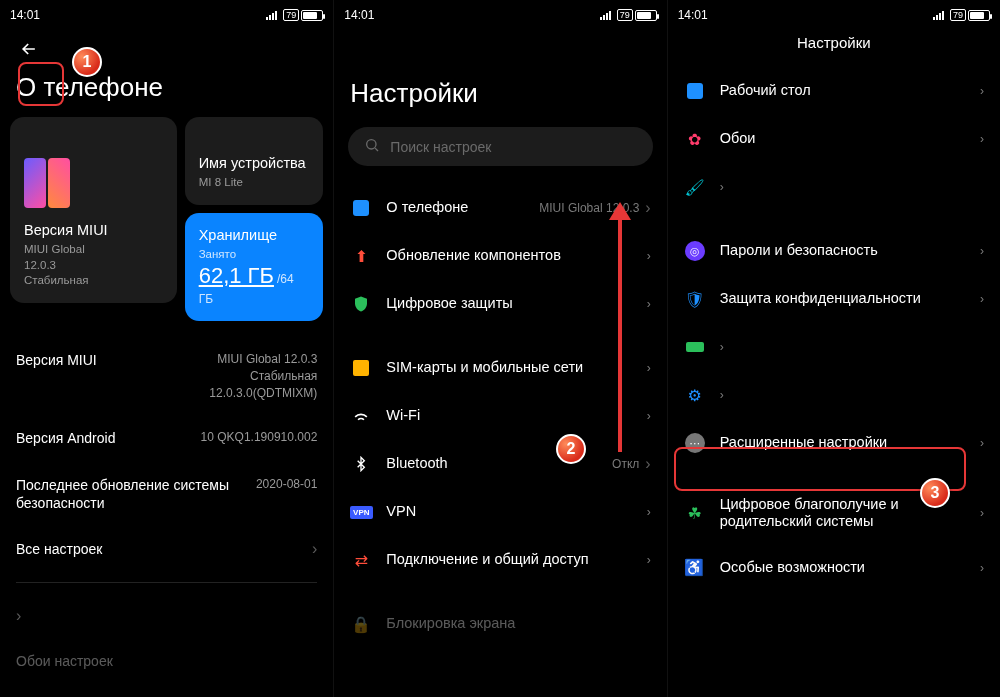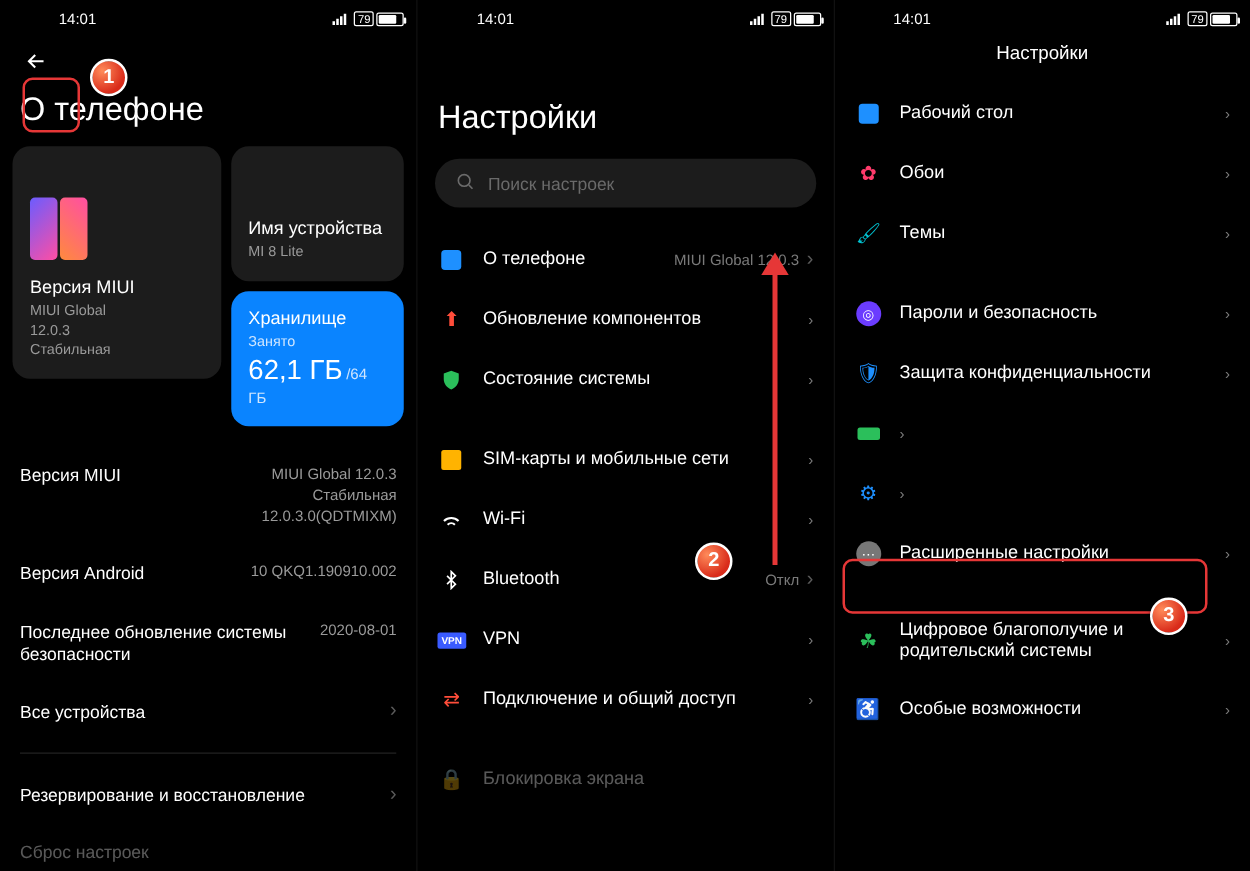--- a/index.html
+++ b/index.html
@@ -17,21 +17,20 @@
     background: #000;
     position: relative;
     overflow: hidden;
   }
   .panel + .panel { border-left: 1px solid #111; }
   .statusbar {
     display: flex; justify-content: space-between; align-items: center;
     padding: 8px 10px 4px;
     font-size: 12px; font-weight: 500;
     color: #fff;
-    margin-left: 37px;
   }
   .status-right { display:flex; align-items:center; gap:6px; }
   .signal-bars { display:inline-flex; align-items:flex-end; gap:1px; height:10px; }
   .signal-bars span { width:2px; background:#fff; display:inline-block; }
   .signal-bars span:nth-child(1){height:3px;} .signal-bars span:nth-child(2){height:5px;}
   .signal-bars span:nth-child(3){height:7px;} .signal-bars span:nth-child(4){height:9px;}
   .batt { display:inline-flex; align-items:center; gap:2px; font-size:10px; }
   .batt-pill { width:22px; height:11px; border:1px solid #fff; border-radius:2px; position:relative; }
   .batt-pill::after { content:""; position:absolute; right:-3px; top:3px; width:2px; height:5px; background:#fff; border-radius:1px;}
   .batt-fill { position:absolute; left:1px; top:1px; bottom:1px; width:70%; background:#fff; border-radius:1px;}
@@ -52,27 +51,27 @@
   }
   .card.miui-logo { height:186px; align-items:flex-start; justify-content:flex-end; }
   .logo-box { display:flex; gap:2px; margin-bottom:14px; }
   .logo-shape {
     width:22px; height:50px; border-radius:4px;
     background: linear-gradient(135deg,#6b5cff,#ff4ea3);
   }
   .logo-shape.s2 { background: linear-gradient(135deg,#ff4ea3,#ff8a3d); transform:scaleX(-1); }
   .card-title { font-size:14.5px; color:#fff; margin-bottom:4px; }
   .card-sub { font-size:11.5px; color:#9a9a9a; line-height:1.35; }
-  .card.device { height:108px; }
+  .card.device { height:88px; }
   .card.storage {
     height:108px; background:#0a84ff; color:#fff;
   }
   .card.storage .card-title { color:#fff; }
   .card.storage .card-sub { color:#cfe6ff; }
-  .storage-big { font-size:22px; font-weight:400; }
+  .storage-big { font-size:22px; font-weight:400;text-decoration:underline; }
   .storage-of { font-size:12px; color:#cfe6ff; margin-left:3px; }
   .list { padding: 6px 0; }
   .item {
     display:flex; align-items:center; padding:13px 16px;
     gap:14px; position:relative;
   }
   .item .icon {
     width:22px; height:22px; display:flex; align-items:center; justify-content:center;
     font-size:16px; flex-shrink:0;
   }
@@ -183,32 +182,31 @@
     </div>
     <div class="kv">
       <div class="k">Версия Android</div>
       <div class="v">10 QKQ1.190910.002</div>
     </div>
     <div class="kv">
       <div class="k">Последнее обновление системы безопасности</div>
       <div class="v">2020-08-01</div>
     </div>
     <div class="kv-row-arrow">
-      <div class="k" style="font-size:14px">Все устройства</div>
+      <div class="k" style="font-size:14px">Все настроек</div>
       <span class="chev">›</span>
     </div>
   </div>
   <div class="sep"></div>
   <div class="kv-list" style="padding-top:0">
     <div class="kv-row-arrow">
-      <div class="k" style="font-size:14px">Резервирование и восстановление</div>
       <span class="chev">›</span>
     </div>
     <div class="kv-row-arrow" style="opacity:.35">
-      <div class="k" style="font-size:14px">Сброс настроек</div>
+      <div class="k" style="font-size:14px">Обои настроек</div>
     </div>
   </div>
 </div>
 
 <div class="panel">
   <div class="statusbar">
     <span>14:01</span>
     <div class="status-right">
       <span class="signal-bars">
           <span></span>
@@ -251,21 +249,21 @@
       <span class="icon" style="color:#ff4d3a">⬆</span>
       <span class="text">Обновление компонентов</span>
       <span class="trail chev">›</span>
     </div>
     <div class="item">
       <span class="icon">
         <svg width="18" height="18" viewBox="0 0 24 24" fill="#2bbf5b">
             <path d="M12 2 4 5v6c0 5 3.4 9.7 8 11 4.6-1.3 8-6 8-11V5l-8-3z"></path>
           </svg>
       </span>
-      <span class="text">Состояние системы</span>
+      <span class="text">Цифровое защиты</span>
       <span class="trail chev">›</span>
     </div>
     <div class="divider"></div>
     <div class="item">
       <span class="icon">
           <span class="ic-square" style="background:#ffb300;border-radius:2px"></span>
         </span>
       <span class="text">SIM-карты и мобильные сети</span>
       <span class="trail chev">›</span>
     </div>
@@ -338,21 +336,20 @@
       <span class="text">Рабочий стол</span>
       <span class="trail chev">›</span>
     </div>
     <div class="item">
       <span class="icon" style="color:#ff3b6b">✿</span>
       <span class="text">Обои</span>
       <span class="trail chev">›</span>
     </div>
     <div class="item">
       <span class="icon" style="color:#00c2d1">🖌</span>
-      <span class="text">Темы</span>
       <span class="trail chev">›</span>
     </div>
     <div class="divider"></div>
     <div class="item">
       <span class="icon">
           <span class="ic-circle" style="background:#6b3cff">◎</span>
         </span>
       <span class="text">Пароли и безопасность</span>
       <span class="trail chev">›</span>
     </div>

